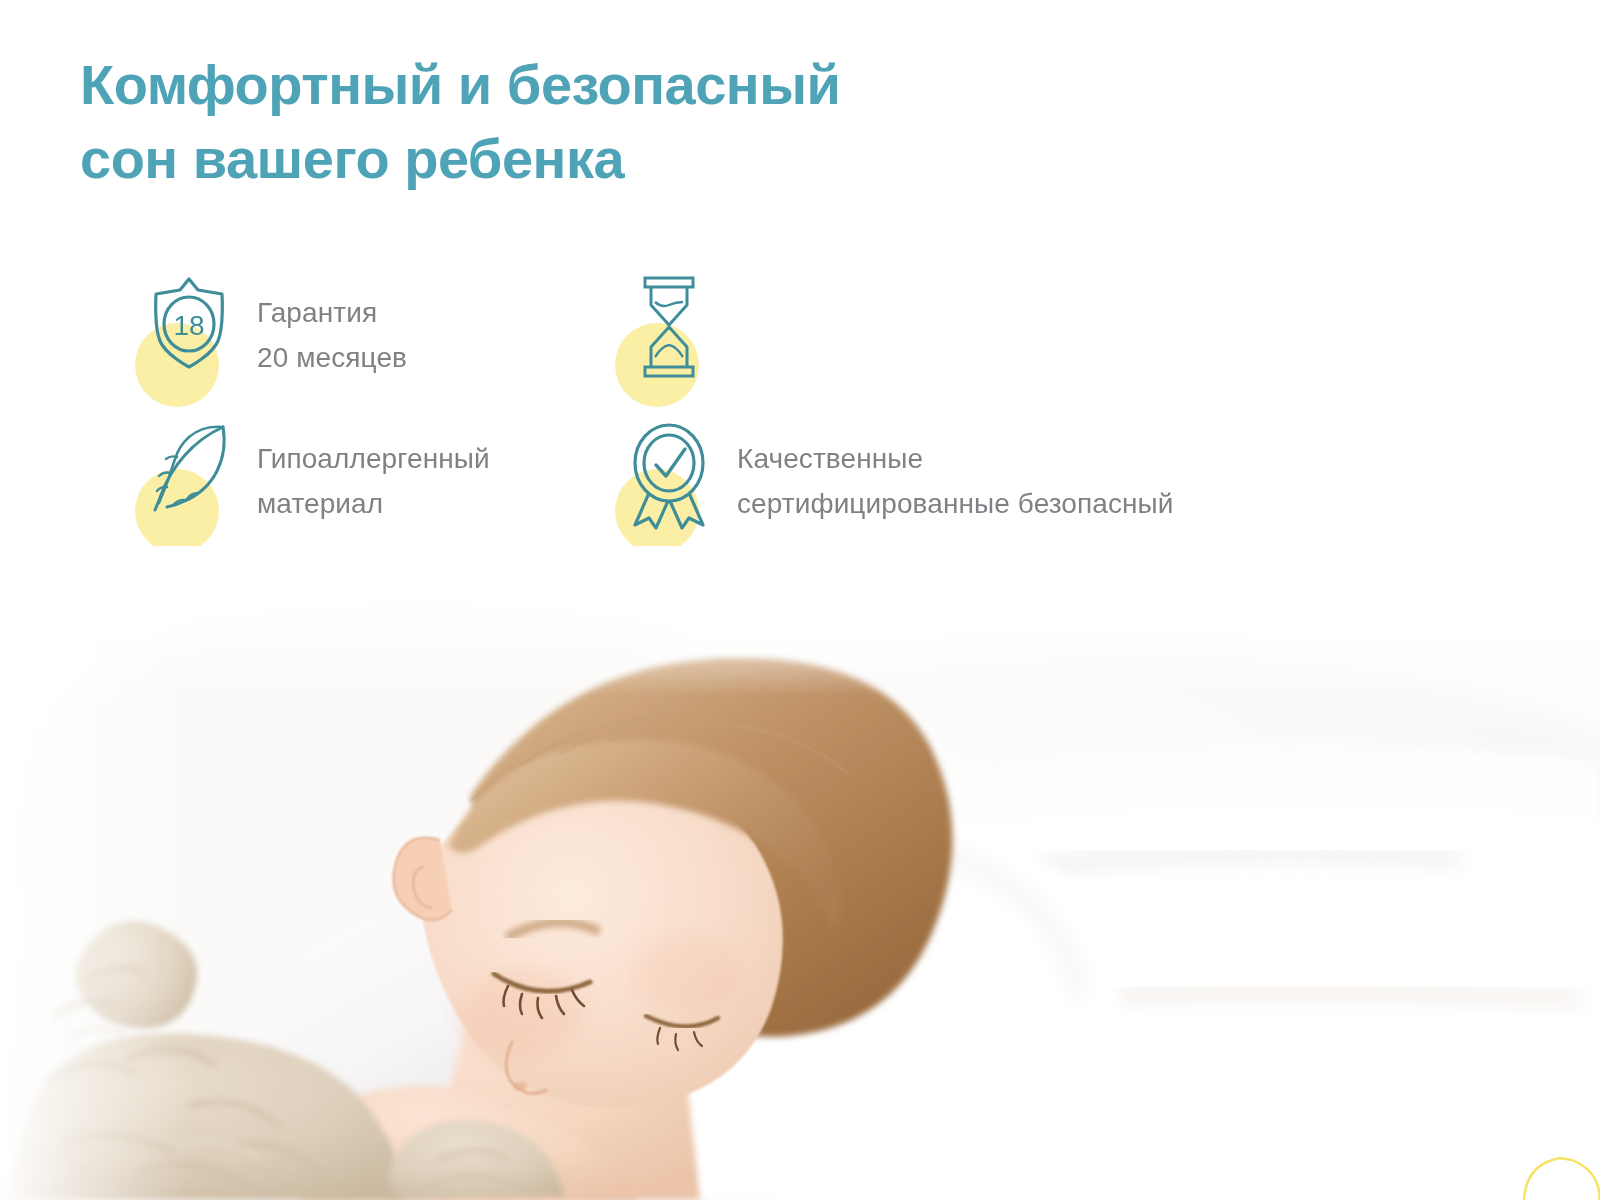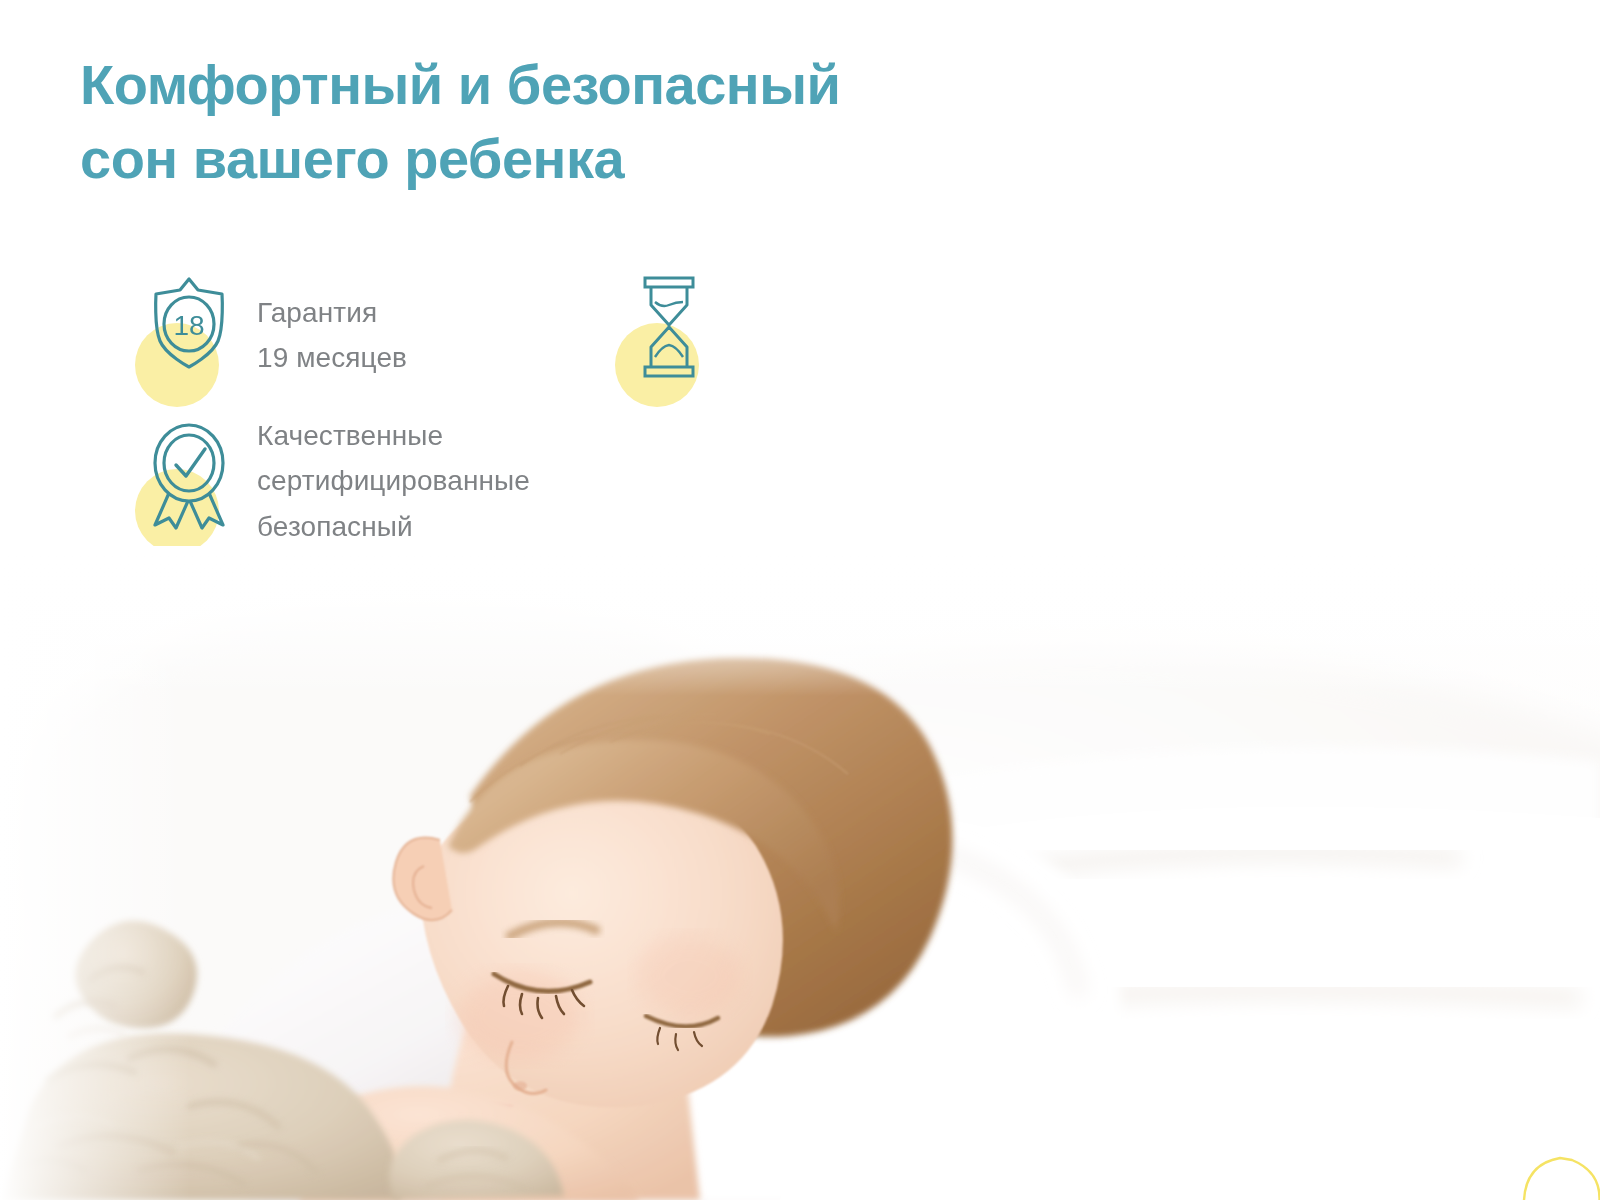--- a/index.html
+++ b/index.html
@@ -119,38 +119,55 @@
     <div class="feature">
       <div class="feature-icon-wrap">
         <div class="blob"></div>
         <svg width="78" height="96" viewBox="0 0 78 96" fill="none">
           <path d="M39 4 L30 15 L6 19 C6 19 4 52 10 66 C16 80 39 92 39 92 C39 92 62 80 68 66 C74 52 72 19 72 19 L48 15 Z" stroke="#3E8D99" stroke-width="3.2" stroke-linejoin="round" fill="none"></path>
           <ellipse cx="39" cy="49" rx="25" ry="27" stroke="#3E8D99" stroke-width="3.2" fill="none"></ellipse>
           <text x="39" y="60" text-anchor="middle" font-family="Liberation Sans, sans-serif" font-size="28" font-weight="500" fill="#3E8D99">18</text>
         </svg>
       </div>
       <div class="feature-text">Гарантия
-19 месяцев</div>
+20 месяцев</div>
     </div>
 
     <div class="feature">
       <div class="feature-icon-wrap">
         <div class="blob"></div>
         <svg width="76" height="104" viewBox="0 0 76 104" fill="none">
           <rect x="14" y="3" width="48" height="9" stroke="#3E8D99" stroke-width="3" fill="none"></rect>
           <rect x="14" y="92" width="48" height="9" stroke="#3E8D99" stroke-width="3" fill="none"></rect>
           <path d="M20 12 L20 30 L38 50 L56 30 L56 12" stroke="#3E8D99" stroke-width="3" fill="none" stroke-linejoin="round"></path>
           <path d="M20 92 L20 72 L38 52 L56 72 L56 92" stroke="#3E8D99" stroke-width="3" fill="none" stroke-linejoin="round"></path>
           <path d="M24 27 Q31 33 38 30 Q45 27 52 27" stroke="#3E8D99" stroke-width="2.4" fill="none"></path>
           <path d="M24 82 Q31 71 38 70 Q45 71 52 82" stroke="#3E8D99" stroke-width="2.4" fill="none"></path>
           <line x1="38" y1="52" x2="38" y2="58" stroke="#3E8D99" stroke-width="2.4" stroke-dasharray="3 3"></line>
         </svg>
       </div>
     </div>
 
+    <div class="feature">
+      <div class="feature-icon-wrap">
+        <div class="blob"></div>
+        <svg width="96" height="100" viewBox="0 0 96 100" fill="none">
+          <path d="M82 6 Q60 16 44 34 Q28 52 20 74 Q17 82 14 89" stroke="#3E8D99" stroke-width="3" fill="none" stroke-linecap="round"></path>
+          <path d="M82 6 Q86 30 76 50 Q66 70 44 80 Q36 84 26 86" stroke="#3E8D99" stroke-width="3" fill="none" stroke-linecap="round"></path>
+          <path d="M82 6 Q62 4 48 16 Q38 25 34 38 Q30 50 26 62 Q22 72 18 82" stroke="#3E8D99" stroke-width="2.6" fill="none" stroke-linecap="round"></path>
+          <path d="M36 36 Q30 34 25 38" stroke="#3E8D99" stroke-width="2.4" fill="none" stroke-linecap="round"></path>
+          <path d="M30 52 Q23 50 18 55" stroke="#3E8D99" stroke-width="2.4" fill="none" stroke-linecap="round"></path>
+          <path d="M26 66 Q20 65 16 70" stroke="#3E8D99" stroke-width="2.4" fill="none" stroke-linecap="round"></path>
+          <path d="M46 78 Q50 72 57 72" stroke="#3E8D99" stroke-width="2.4" fill="none" stroke-linecap="round"></path>
+          <path d="M32 84 Q37 78 45 79" stroke="#3E8D99" stroke-width="2.4" fill="none" stroke-linecap="round"></path>
+        </svg>
+      </div>
+      <div class="feature-text">Гипоаллергенный
+материал</div>
+    </div>
 
     <div class="feature">
       <div class="feature-icon-wrap">
         <div class="blob"></div>
         <svg width="92" height="110" viewBox="0 0 92 110" fill="none">
           <ellipse cx="46" cy="42" rx="34" ry="38" stroke="#3E8D99" stroke-width="3.2" fill="none"></ellipse>
           <ellipse cx="46" cy="42" rx="25" ry="28" stroke="#3E8D99" stroke-width="3.2" fill="none"></ellipse>
           <path d="M33 44 L43 55 L62 28" stroke="#3E8D99" stroke-width="3.4" fill="none" stroke-linecap="round" stroke-linejoin="round"></path>
           <path d="M26 72 L12 104 L26 97 L33 107 L45 80" stroke="#3E8D99" stroke-width="3.2" fill="none" stroke-linejoin="round"></path>
           <path d="M66 72 L80 104 L66 97 L59 107 L47 80" stroke="#3E8D99" stroke-width="3.2" fill="none" stroke-linejoin="round"></path>

